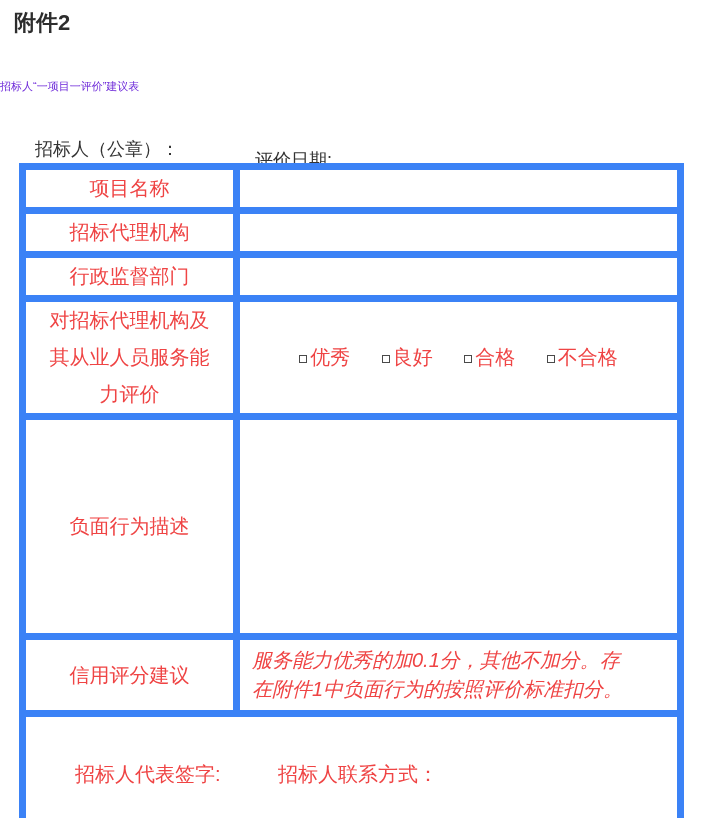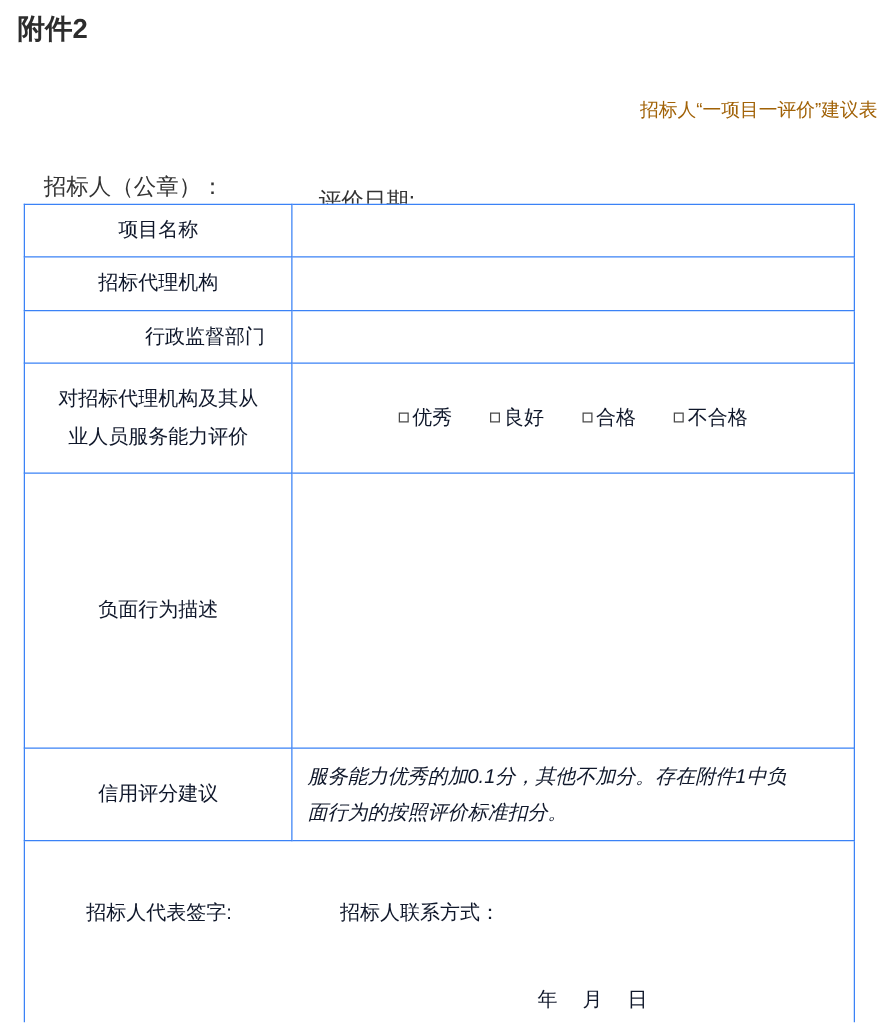--- a/index.html
+++ b/index.html
@@ -21,23 +21,23 @@
     top: 8px;
     font-size: 22px;
     font-weight: bold;
     color: #2d2d2d;
   }
   .form-title {
     position: absolute;
     top: 79px;
     left: 0;
     width: 100%;
-    text-align: right;
-    font-size: 15px;
-    color: #a16207;
+    text-align: left;
+    font-size: 11px;
+    color: #6d28d9;
   }
   .meta-line {
     position: absolute;
     top: 137px;
     left: 0;
     width: 100%;
     height: 20px;
     font-size: 18px;
     color: #333333;
   }
@@ -47,36 +47,36 @@
   table.eval-table {
     position: absolute;
     left: 19px;
     top: 163px;
     width: 665px;
     border-collapse: collapse;
     table-layout: fixed;
     background: #ffffff;
   }
   table.eval-table td {
-    border: 1px solid #3b82f6;
-    font-size: 16px;
-    color: #0f172a;
+    border: 7px solid #3b82f6;
+    font-size: 20px;
+    color: #ef4444;
     vertical-align: middle;
     background: #ffffff;
   }
   td.lbl {
     width: 214px;
     text-align: center;
     padding: 0 21px;
     line-height: 1.85;
   }
   td.val { padding: 12px 12px; }
   tr.r1 td { height: 42px; }
   tr.r2 td { height: 43px; }
-  tr.r3 td { height: 42px; text-align: right; }
+  tr.r3 td { height: 42px; }
   tr.r4 td { height: 88px; }
   tr.r5 td { height: 220px; margin-top: 28px; }
   tr.r6 td { height: 74px; }
   tr.r7 td { height: 168px; padding: 0; }
 
   td.opts { text-align: center; }
   .opt {
     display: inline-block;
     margin: 0 13px;
     white-space: nowrap;

